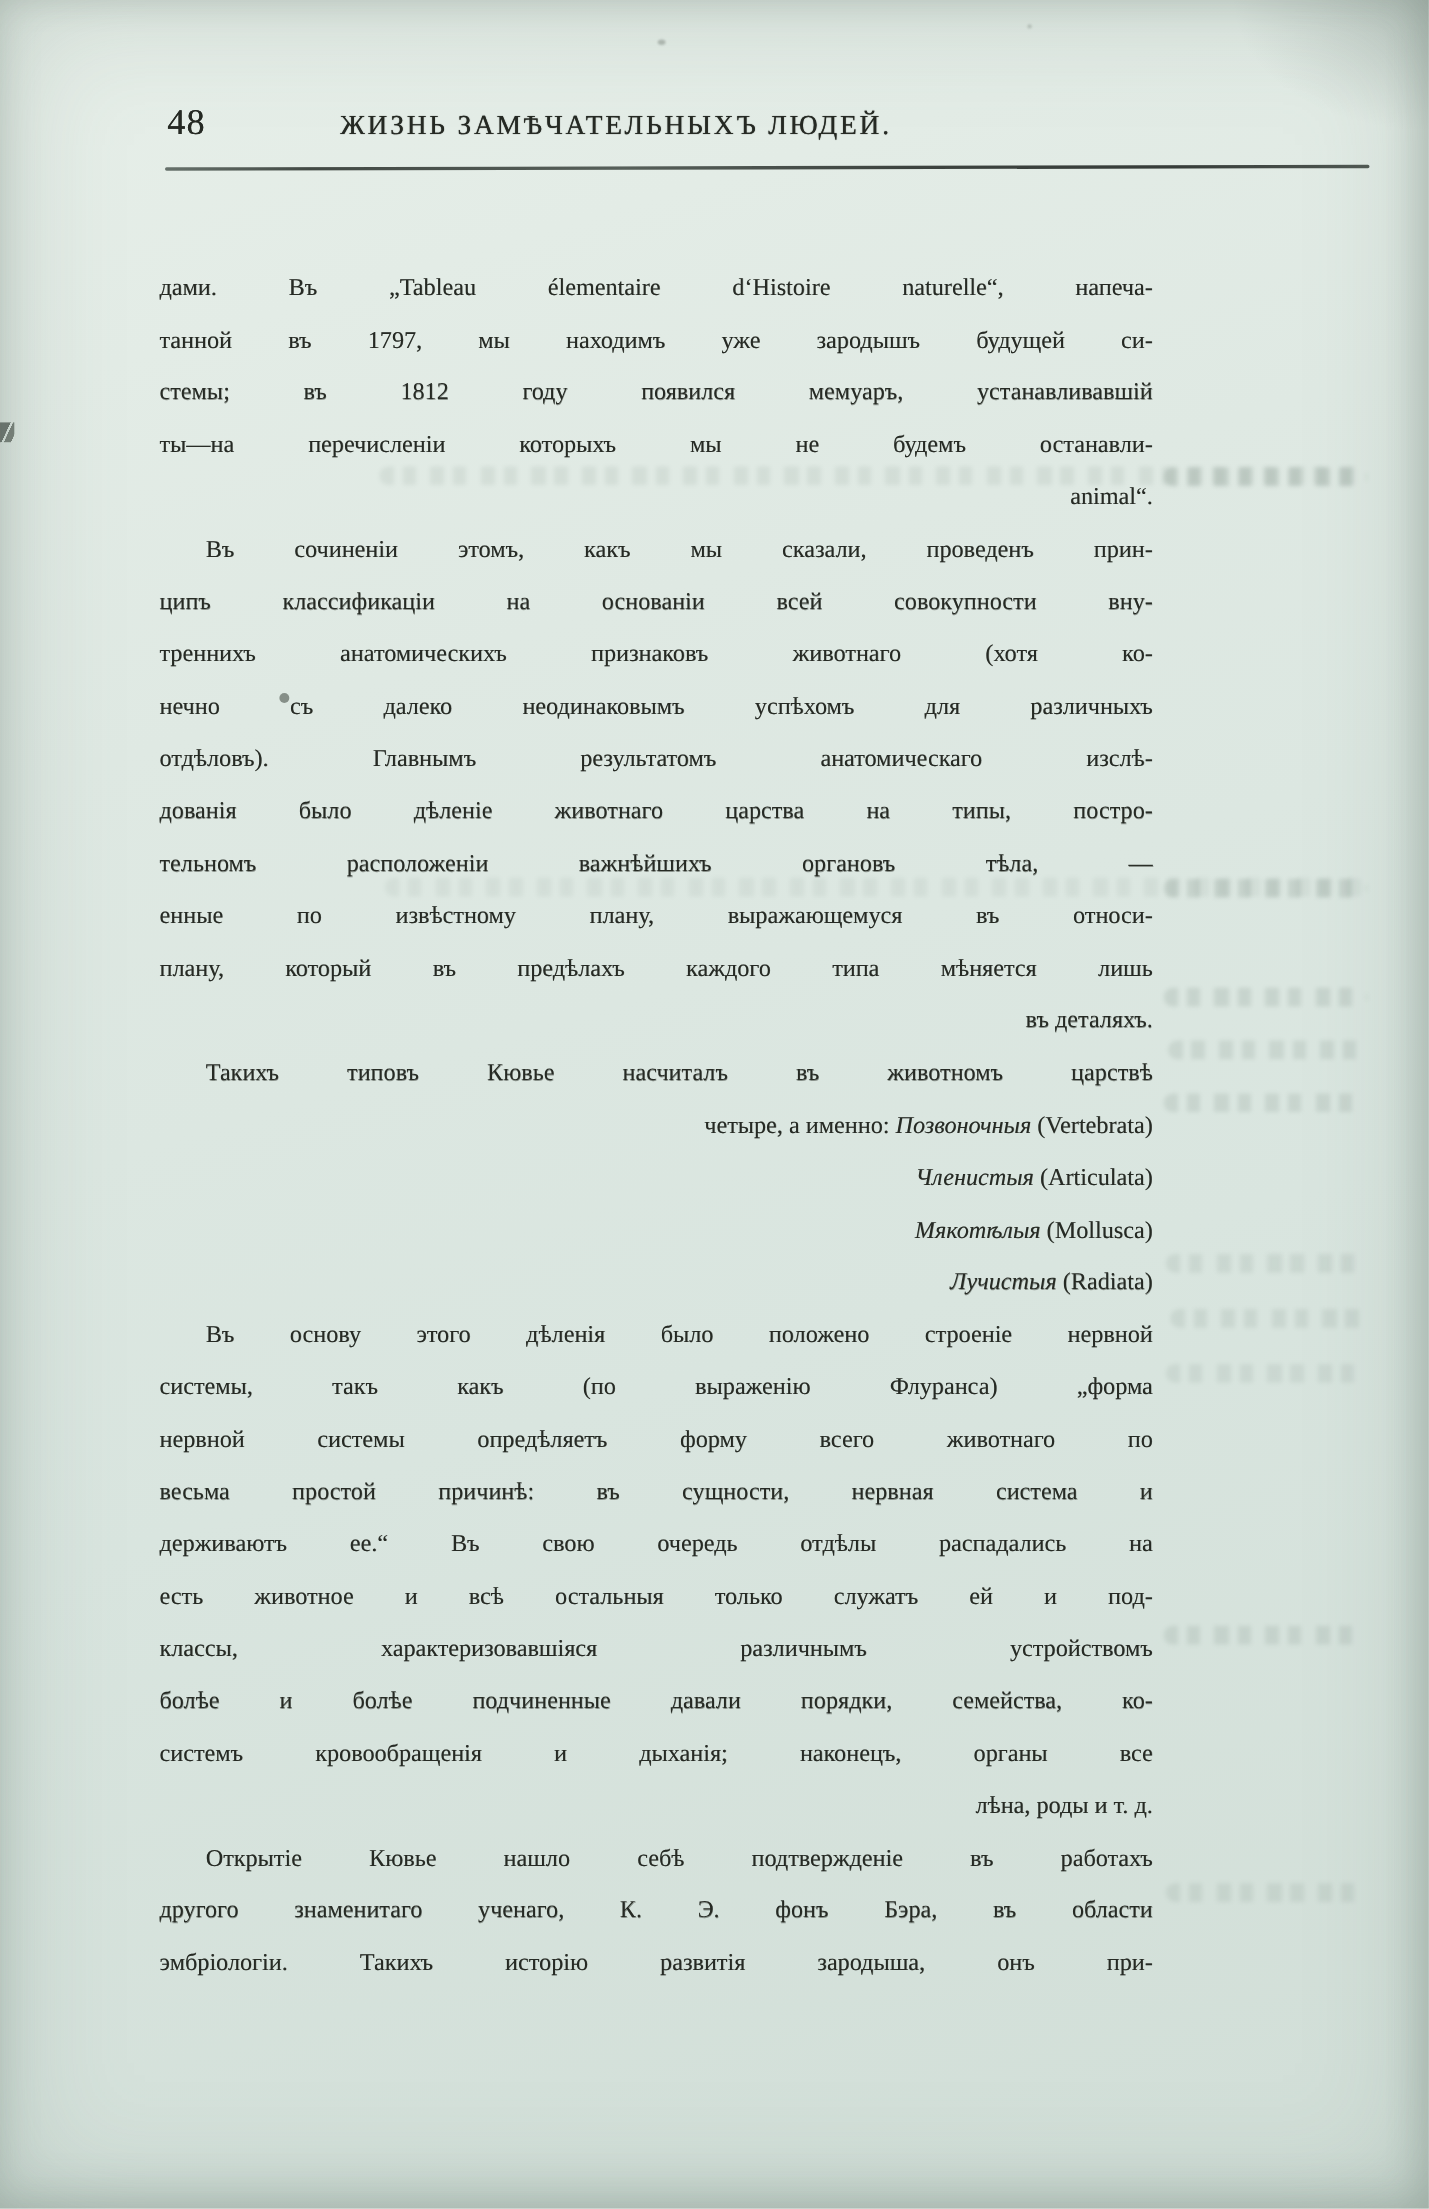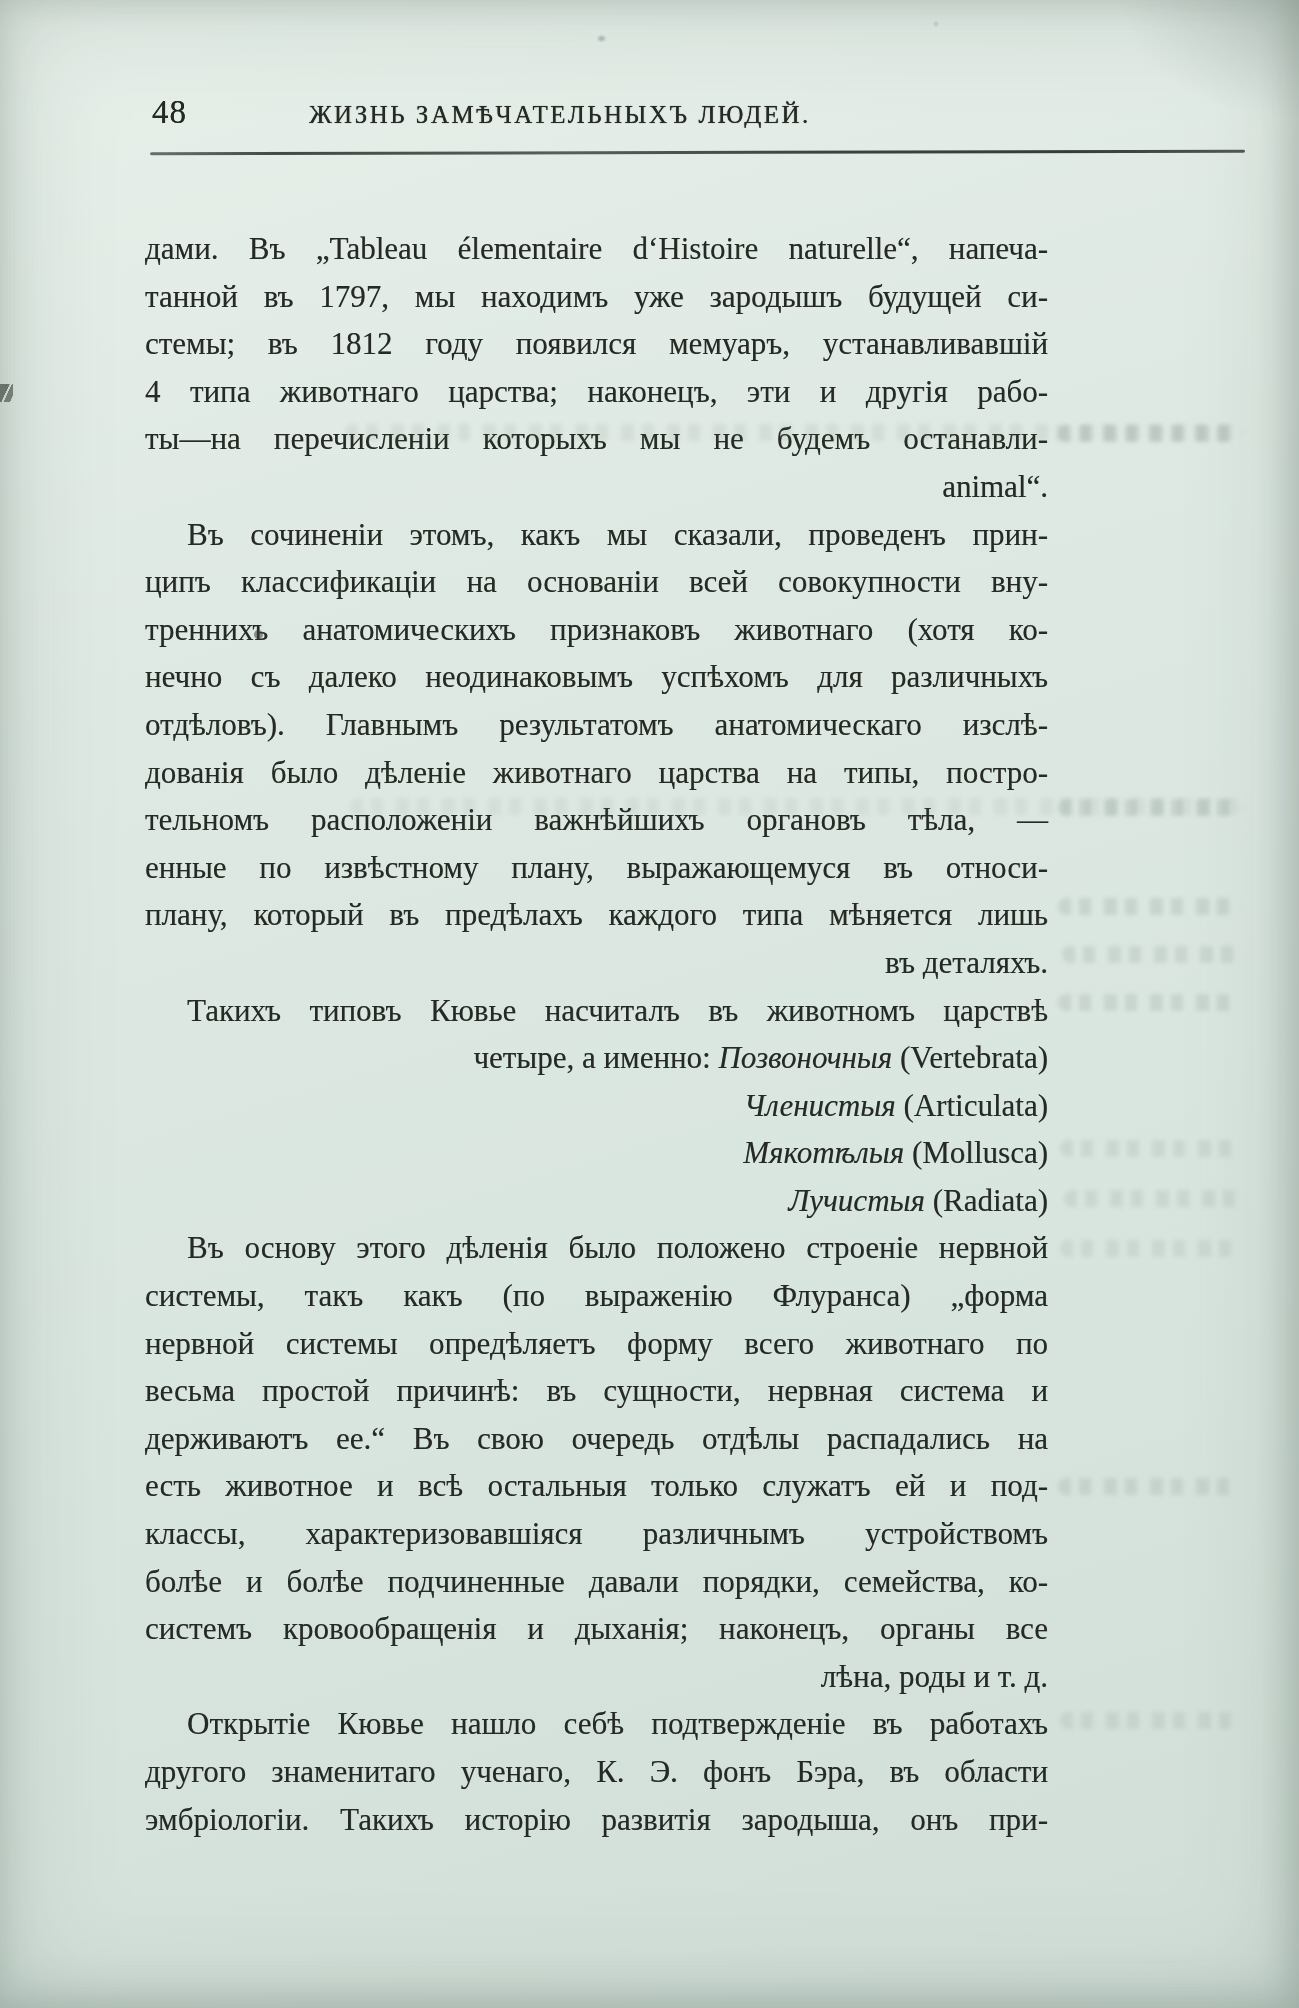--- a/index.html
+++ b/index.html
@@ -27,21 +27,21 @@
     font-size:25px;letter-spacing:2.5px;white-space:nowrap;
     text-shadow:0 0 .8px currentColor;
   }
   .header-rule{
     position:absolute;left:150px;top:151px;width:1095px;height:3px;border-radius:2px;
     background:linear-gradient(90deg,#55605a 0%,#2c332e 12%,#434c46 38%,#262c28 62%,#1f2522 84%,#3c443e 100%);
     transform:rotate(-0.12deg);opacity:.88;
   }
   .body-text{
     position:absolute;left:145px;top:232px;width:903px;
-    font-size:31px;line-height:34px;
+    font-size:22px;line-height:58px;
     text-shadow:.3px .3px .6px rgba(38,42,36,.45);
   }
   .para{margin:0;}
   .line{height:47.6px;text-align:right;}
   .line.just{text-align:justify;text-align-last:justify;}
   .line.indent{padding-left:42px;}
   .it{font-style:italic;}
   .ghost{
     position:absolute;height:17px;pointer-events:none;border-radius:8px;
     background:repeating-linear-gradient(90deg,#66796f 0px,#66796f 13px,transparent 13px,transparent 21px,#66796f 21px,#66796f 33px,transparent 33px,transparent 46px);
@@ -61,21 +61,20 @@
 
   <div class="page-number">48</div>
   <div class="header-title">ЖИЗНЬ ЗАМѢЧАТЕЛЬНЫХЪ ЛЮДЕЙ.</div>
   <div class="header-rule"></div>
 
   <div class="body-text">
       <div class="para">
         <div class="line just"><span>дами. Въ „Tableau élementaire d‘Histoire naturelle“, напеча-</span></div>
         <div class="line just"><span>танной въ 1797, мы находимъ уже зародышъ будущей си-</span></div>
         <div class="line just"><span>стемы; въ 1812 году появился мемуаръ, устанавливавшій</span></div>
-        <div class="line just"><span>4 типа животнаго царства; наконецъ, эти и другія рабо-</span></div>
         <div class="line just"><span>ты—на перечисленіи которыхъ мы не будемъ останавли-</span></div>
         <div class="line"><span>animal“.</span></div>
       </div>
       <div class="para">
         <div class="line just indent"><span>Въ сочиненіи этомъ, какъ мы сказали, проведенъ прин-</span></div>
         <div class="line just"><span>ципъ классификаціи на основаніи всей совокупности вну-</span></div>
         <div class="line just"><span>треннихъ анатомическихъ признаковъ животнаго (хотя ко-</span></div>
         <div class="line just"><span>нечно съ далеко неодинаковымъ успѣхомъ для различныхъ</span></div>
         <div class="line just"><span>отдѣловъ). Главнымъ результатомъ анатомическаго изслѣ-</span></div>
         <div class="line just"><span>дованія было дѣленіе животнаго царства на типы, постро-</span></div>

